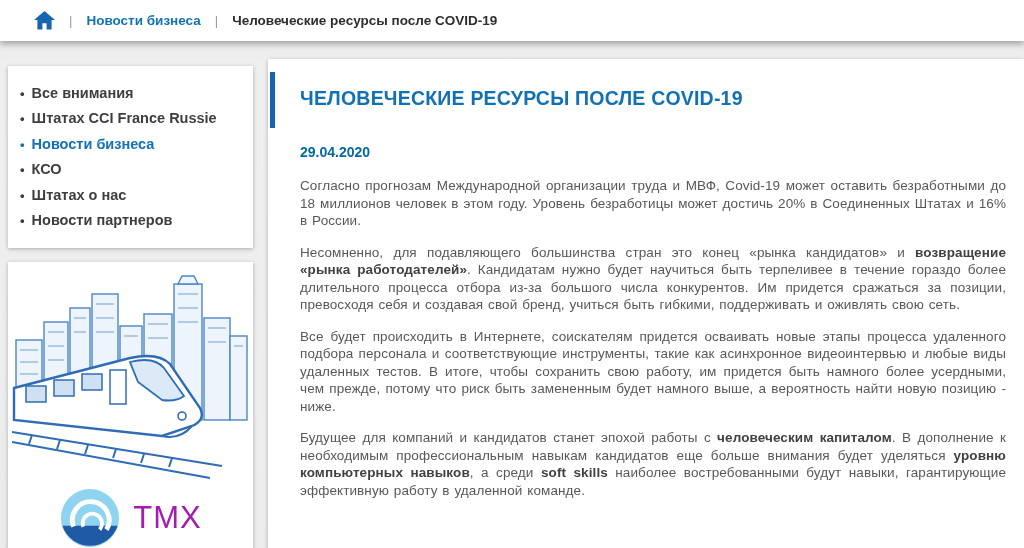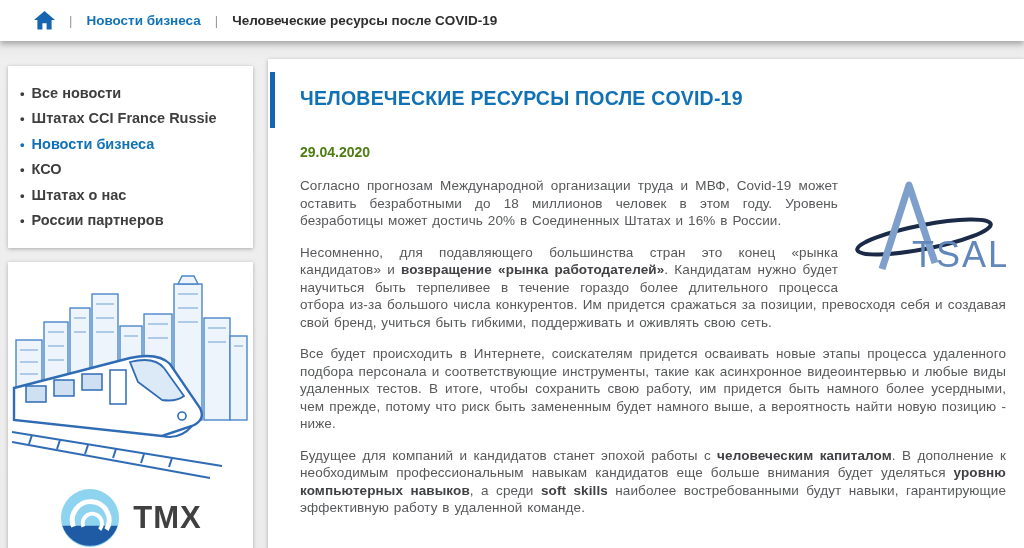--- a/index.html
+++ b/index.html
@@ -34,30 +34,30 @@
   }
   .nav-item .bullet { font-size:13px; color:#3e3e3e; }
   .nav-item.active, .nav-item.active .bullet { color:#1272b8; }
 
   .promo-card {
     position:absolute; left:8px; top:262px; width:245px; height:300px;
     padding:8px 4px 0 4px; cursor:pointer;
     display:flex; flex-direction:column; align-items:center;
   }
   .tmx-row { display:flex; align-items:center; gap:12px; margin-top:2px; }
-  .tmx-text { font-size:31px; font-weight:700; color:#404040; letter-spacing:1px; }
+  .tmx-text { font-size:31px; font-weight:400; color:#a21caf; letter-spacing:1px; }
 
   
   .main-card {
     position:absolute; left:268px; top:59px; width:756px; height:500px;
     padding:28px 18px 0 32px;
   }
   .accent-bar { position:absolute; left:2px; top:13px; width:5px; height:56px; background:#1565b0; }
   .page-title { color:#1171b5; font-size:19.5px; font-weight:700; letter-spacing:.2px; }
-  .article-date { color:#4d7c0f; font-size:14px; font-weight:700; margin-top:34px; }
+  .article-date { color:#0369a1; font-size:14px; font-weight:700; margin-top:34px; }
   .article-body { margin-top:17px; }
   .atsal-logo { float:right; width:152px; height:94px; margin:0 0 14px 16px; }
   .para {
     font-size:13.5px; line-height:17.5px; color:#57585a;
     text-align:justify; margin-bottom:14px; letter-spacing:.1px; word-spacing:1px;
   }
   .para b { color:#404144; }
 </style>
 </head>
 <body>
@@ -70,41 +70,41 @@
   </span>
   <span class="crumb-sep">|</span>
   <a class="crumb-link">Новости бизнеса</a>
   <span class="crumb-sep">|</span>
   <span class="crumb-current">Человеческие ресурсы после COVID-19</span>
 </div>
 
 <nav class="card nav-card" id="nav-list">
     <div class="nav-item">
       <span class="bullet">•</span>
-      <span>Все новости</span>
+      <span>Все внимания</span>
     </div>
     <div class="nav-item">
       <span class="bullet">•</span>
       <span>Штатах CCI France Russie</span>
     </div>
     <div class="nav-item active">
       <span class="bullet">•</span>
       <span>Новости бизнеса</span>
     </div>
     <div class="nav-item">
       <span class="bullet">•</span>
       <span>КСО</span>
     </div>
     <div class="nav-item">
       <span class="bullet">•</span>
       <span>Штатах о нас</span>
     </div>
     <div class="nav-item">
       <span class="bullet">•</span>
-      <span>России партнеров</span>
+      <span>Новости партнеров</span>
     </div>
   </nav>
 
 <div class="card promo-card">
   <svg width="237" height="215" viewBox="0 0 237 215">
     <g stroke="#4a86c8" stroke-width="1.4" fill="#eef4fb">
       <rect x="4" y="70" width="26" height="80"></rect>
       <rect x="32" y="52" width="24" height="98"></rect>
       <rect x="58" y="38" width="20" height="112"></rect>
       <rect x="80" y="24" width="26" height="126"></rect>
@@ -143,25 +143,18 @@
     </svg>
     <span class="tmx-text">TMX</span>
   </div>
 </div>
 
 <main class="card main-card">
   <div class="accent-bar"></div>
   <h1 class="page-title">ЧЕЛОВЕЧЕСКИЕ РЕСУРСЫ ПОСЛЕ COVID-19</h1>
   <div class="article-date">29.04.2020</div>
   <div class="article-body" id="article-body">
-    <div class="atsal-logo">
-      <svg width="152" height="94" viewBox="0 0 152 94">
-        <ellipse cx="70" cy="60" rx="68" ry="12" fill="none" stroke="#1b2a47" stroke-width="4" transform="rotate(-11 70 60)"></ellipse>
-        <path d="M28 92 L55 8 L81 86" fill="none" stroke="#7e9ecb" stroke-width="7" stroke-linejoin="round"></path>
-        <text x="58" y="90" font-family="Liberation Sans, sans-serif" font-size="36" letter-spacing="2" fill="#6287bb">TSAL</text>
-      </svg>
-    </div>
   <p class="para"><span>Согласно прогнозам Международной организации труда и МВФ, Covid-19 может оставить безработными до 18 миллионов человек в этом году. Уровень безработицы может достичь 20% в Соединенных Штатах и 16% в России.</span></p>
       <p class="para"><span>Несомненно, для подавляющего большинства стран это конец «рынка кандидатов» и </span><b>возвращение «рынка работодателей»</b><span>. Кандидатам нужно будет научиться быть терпеливее в течение гораздо более длительного процесса отбора из-за большого числа конкурентов. Им придется сражаться за позиции, превосходя себя и создавая свой бренд, учиться быть гибкими, поддерживать и оживлять свою сеть.</span></p>
       <p class="para"><span>Все будет происходить в Интернете, соискателям придется осваивать новые этапы процесса удаленного подбора персонала и соответствующие инструменты, такие как асинхронное видеоинтервью и любые виды удаленных тестов. В итоге, чтобы сохранить свою работу, им придется быть намного более усердными, чем прежде, потому что риск быть замененным будет намного выше, а вероятность найти новую позицию - ниже.</span></p>
       <p class="para"><span>Будущее для  компаний и кандидатов станет эпохой работы с </span><b>человеческим капиталом</b><span>. В дополнение к необходимым профессиональным навыкам кандидатов еще больше внимания будет уделяться </span><b>уровню компьютерных навыков</b><span>, а среди </span><b>soft skills</b><span> наиболее востребованными будут  навыки, гарантирующие эффективную работу в удаленной команде.</span></p>
     </div>
 </main>
 
 </body></html>

